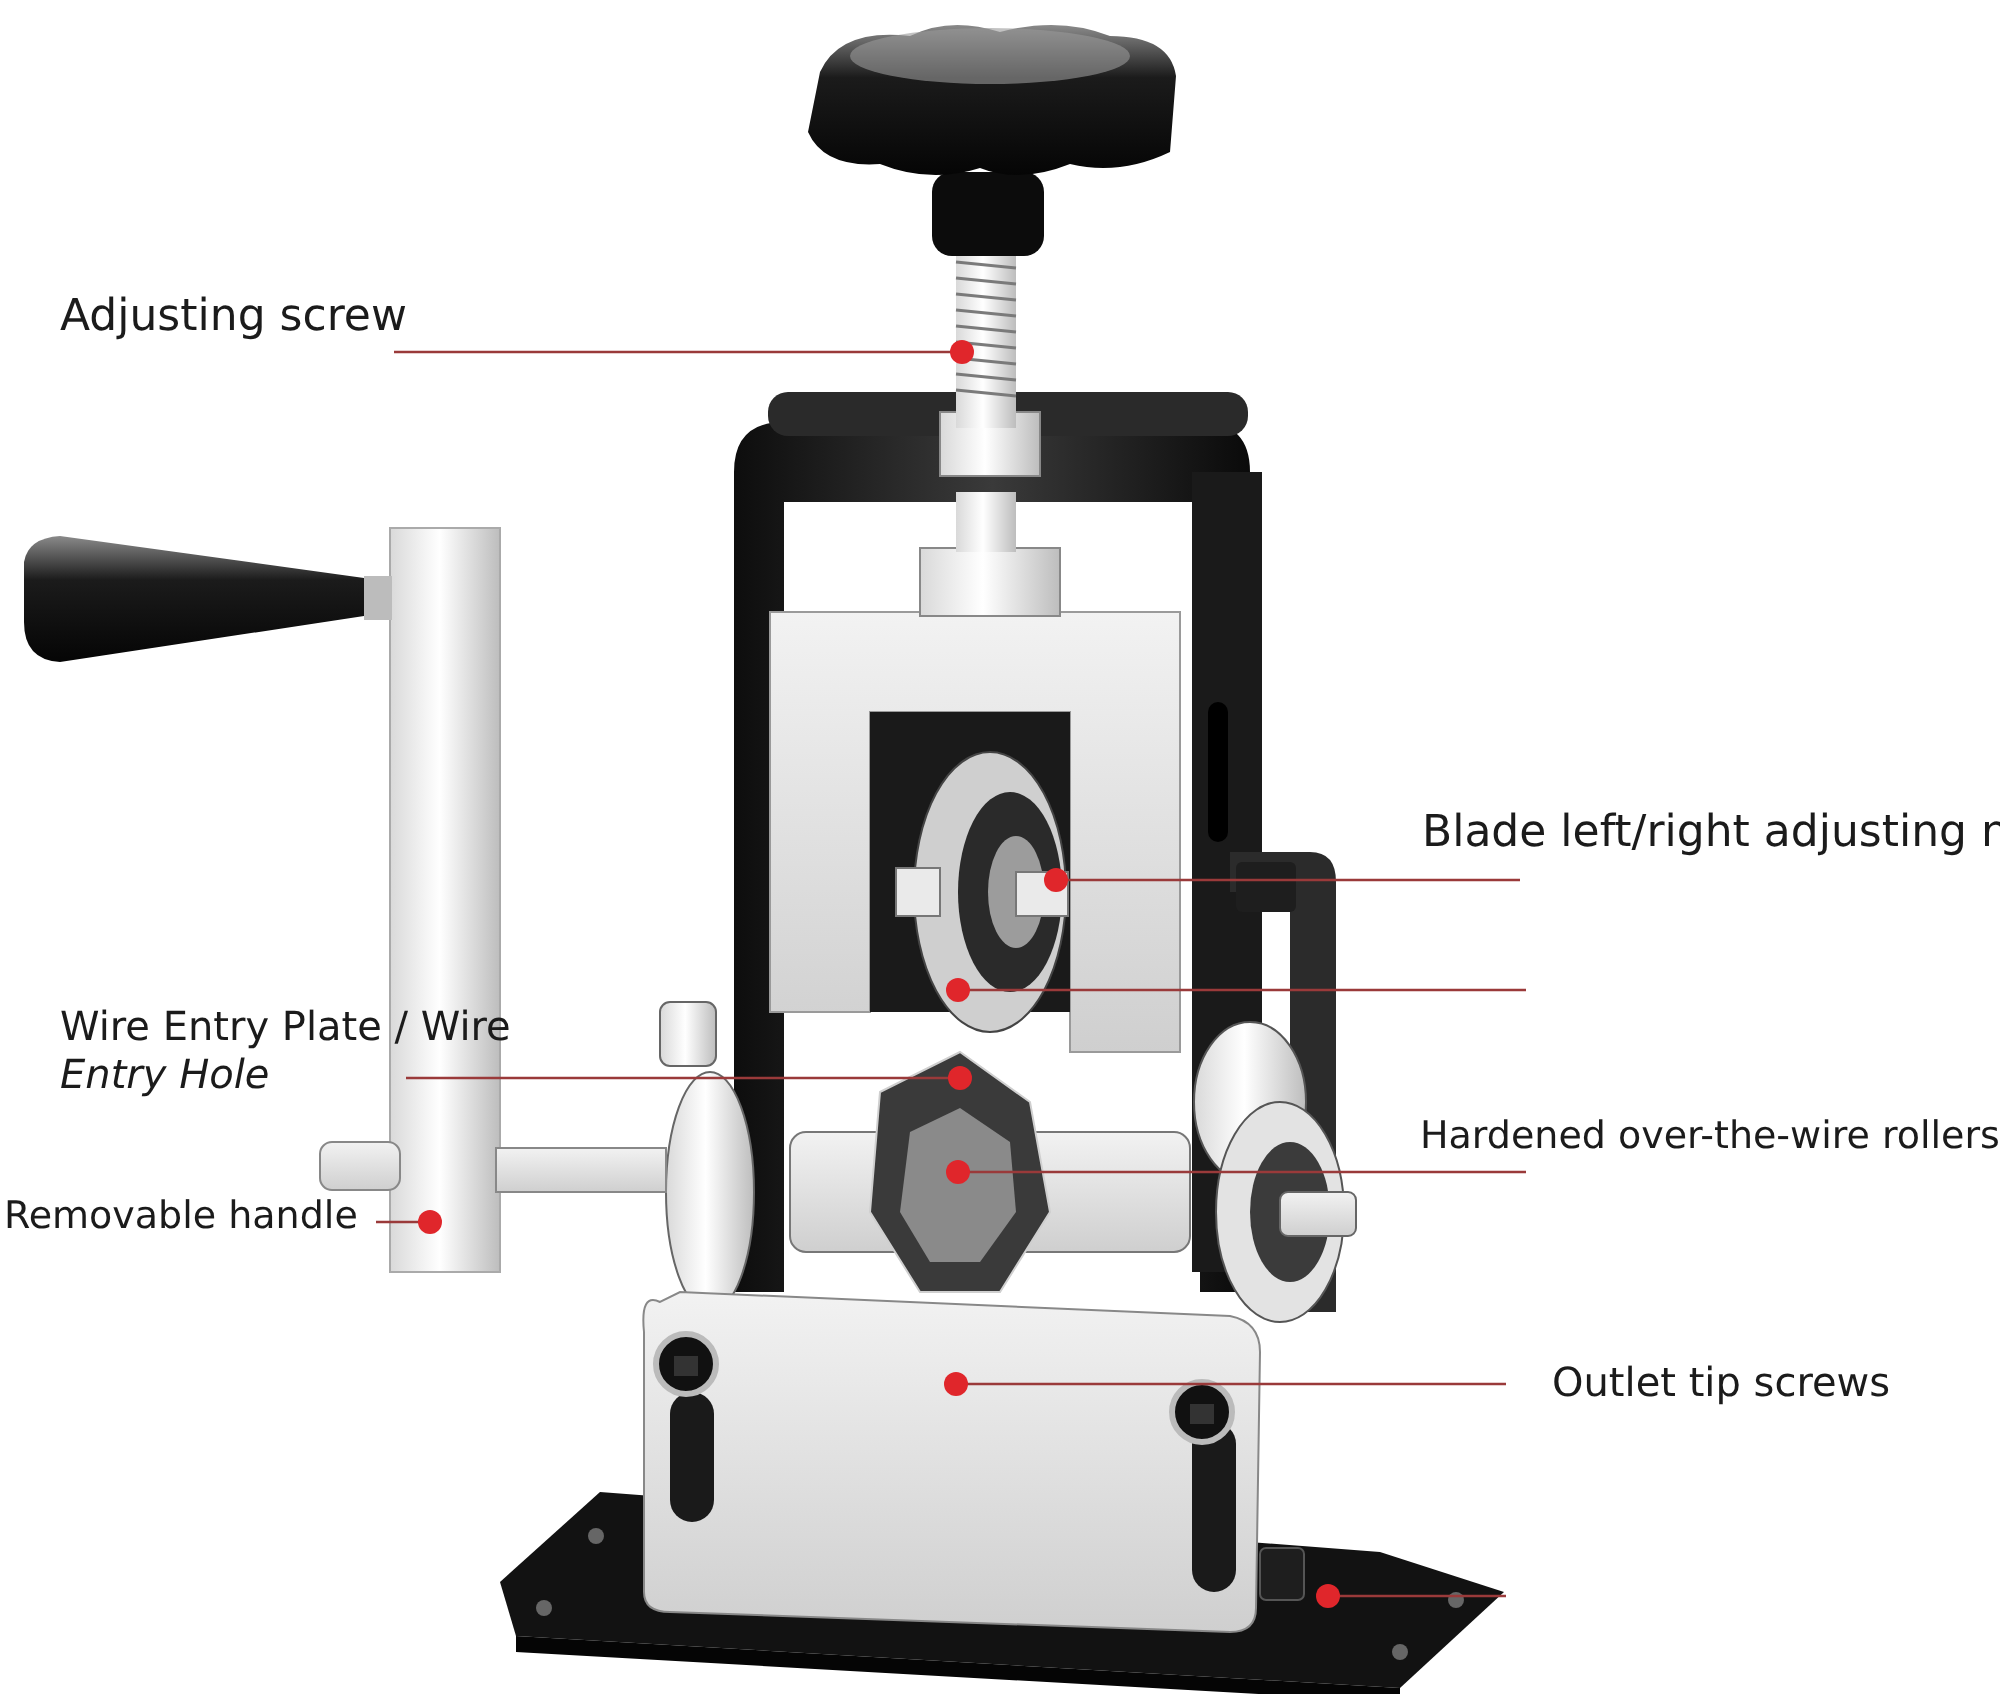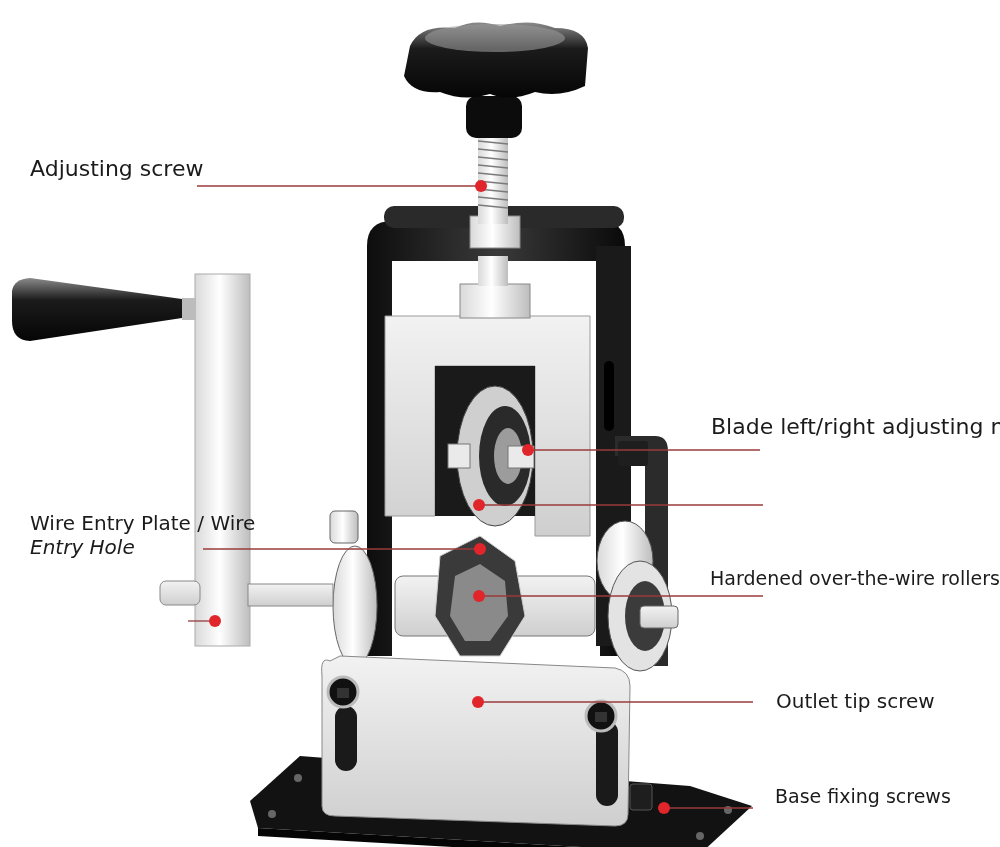--- a/index.html
+++ b/index.html
@@ -1,18 +1,18 @@
 <!DOCTYPE html>
 <html><head>
 <meta charset="utf-8">
 <style>
   html, body { margin: 0; padding: 0; background: #ffffff; }
   body { width: 1000px; height: 847px; position: relative; overflow: hidden;
          font-family: "DejaVu Sans", sans-serif; color: #1a1a1a; }
-  #stage { position: absolute; left: 0; top: 16px; width: 1000px; height: 674px; }
+  #stage { position: absolute; left: 0; top: 6px; width: 1000px; height: 674px; }
   .label { position: absolute; white-space: nowrap; line-height: 1.15; color: #1b1b1b; }
   .lg { font-size: 22px; }
   .md { font-size: 19px; }
   .sm { font-size: 20px; }
   .label-bg { background: rgba(255,255,255,0.92); padding: 1px 4px; }
 </style>
 </head>
 <body>
 
 <div id="stage">
@@ -150,15 +150,15 @@
       <circle cx="664" cy="792" r="6"></circle>
     </g>
   </svg>
 
   
   <div class="label lg" style="left:30px; top:140px;">Adjusting screw</div>
   <div class="label lg label-bg" style="left:707px; top:397px;">Blade left/right adjusting nut</div>
   <div class="label sm" style="left:30px; top:496px;">Wire Entry Plate / Wire</div>
   <div class="label sm" style="left:30px; top:520px;font-style:italic;">Entry Hole</div>
   <div class="label md label-bg" style="left:706px; top:551px;">Hardened over-the-wire rollers</div>
-  <div class="label sm label-bg" style="left:772px; top:673px;">Outlet tip screw</div>
-  <div class="label md label-bg" style="left:771px; top:769px;">Base fixing screws</div>
+  <div class="label md" style="left:2px; top:592px;">Removable handle</div>
+  <div class="label sm label-bg" style="left:772px; top:673px;">Outlet tip screws</div>
 </div>
 
 </body></html>

